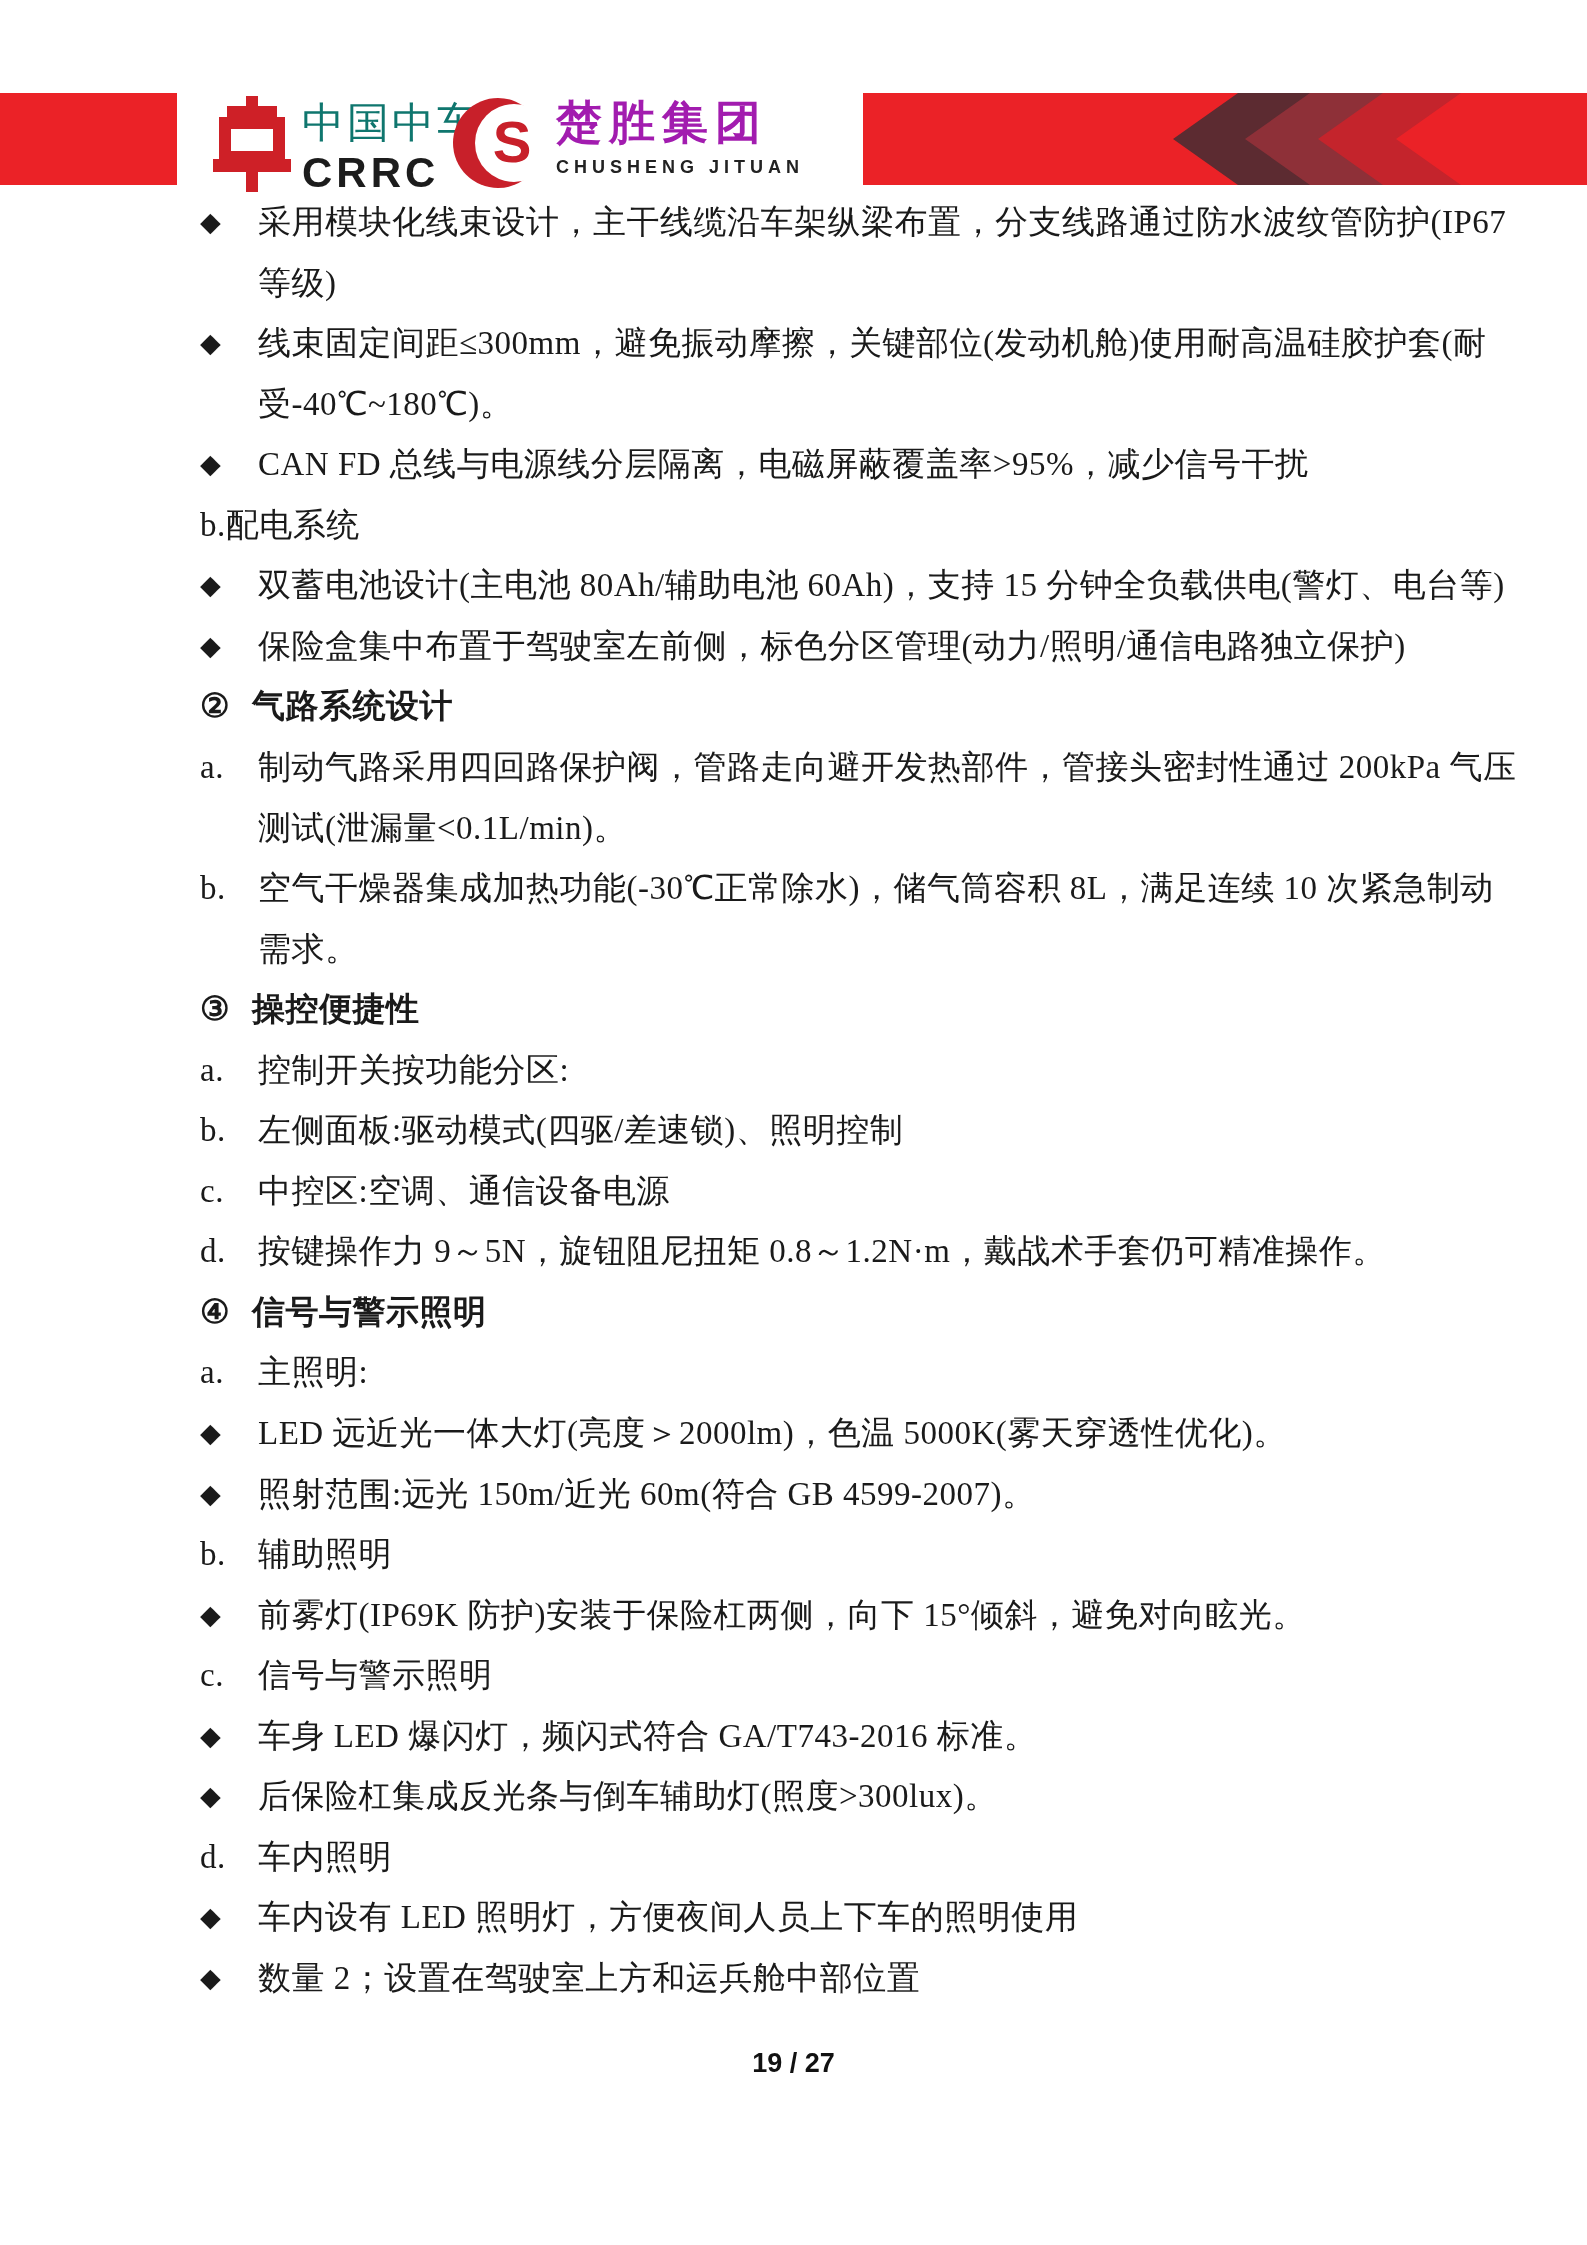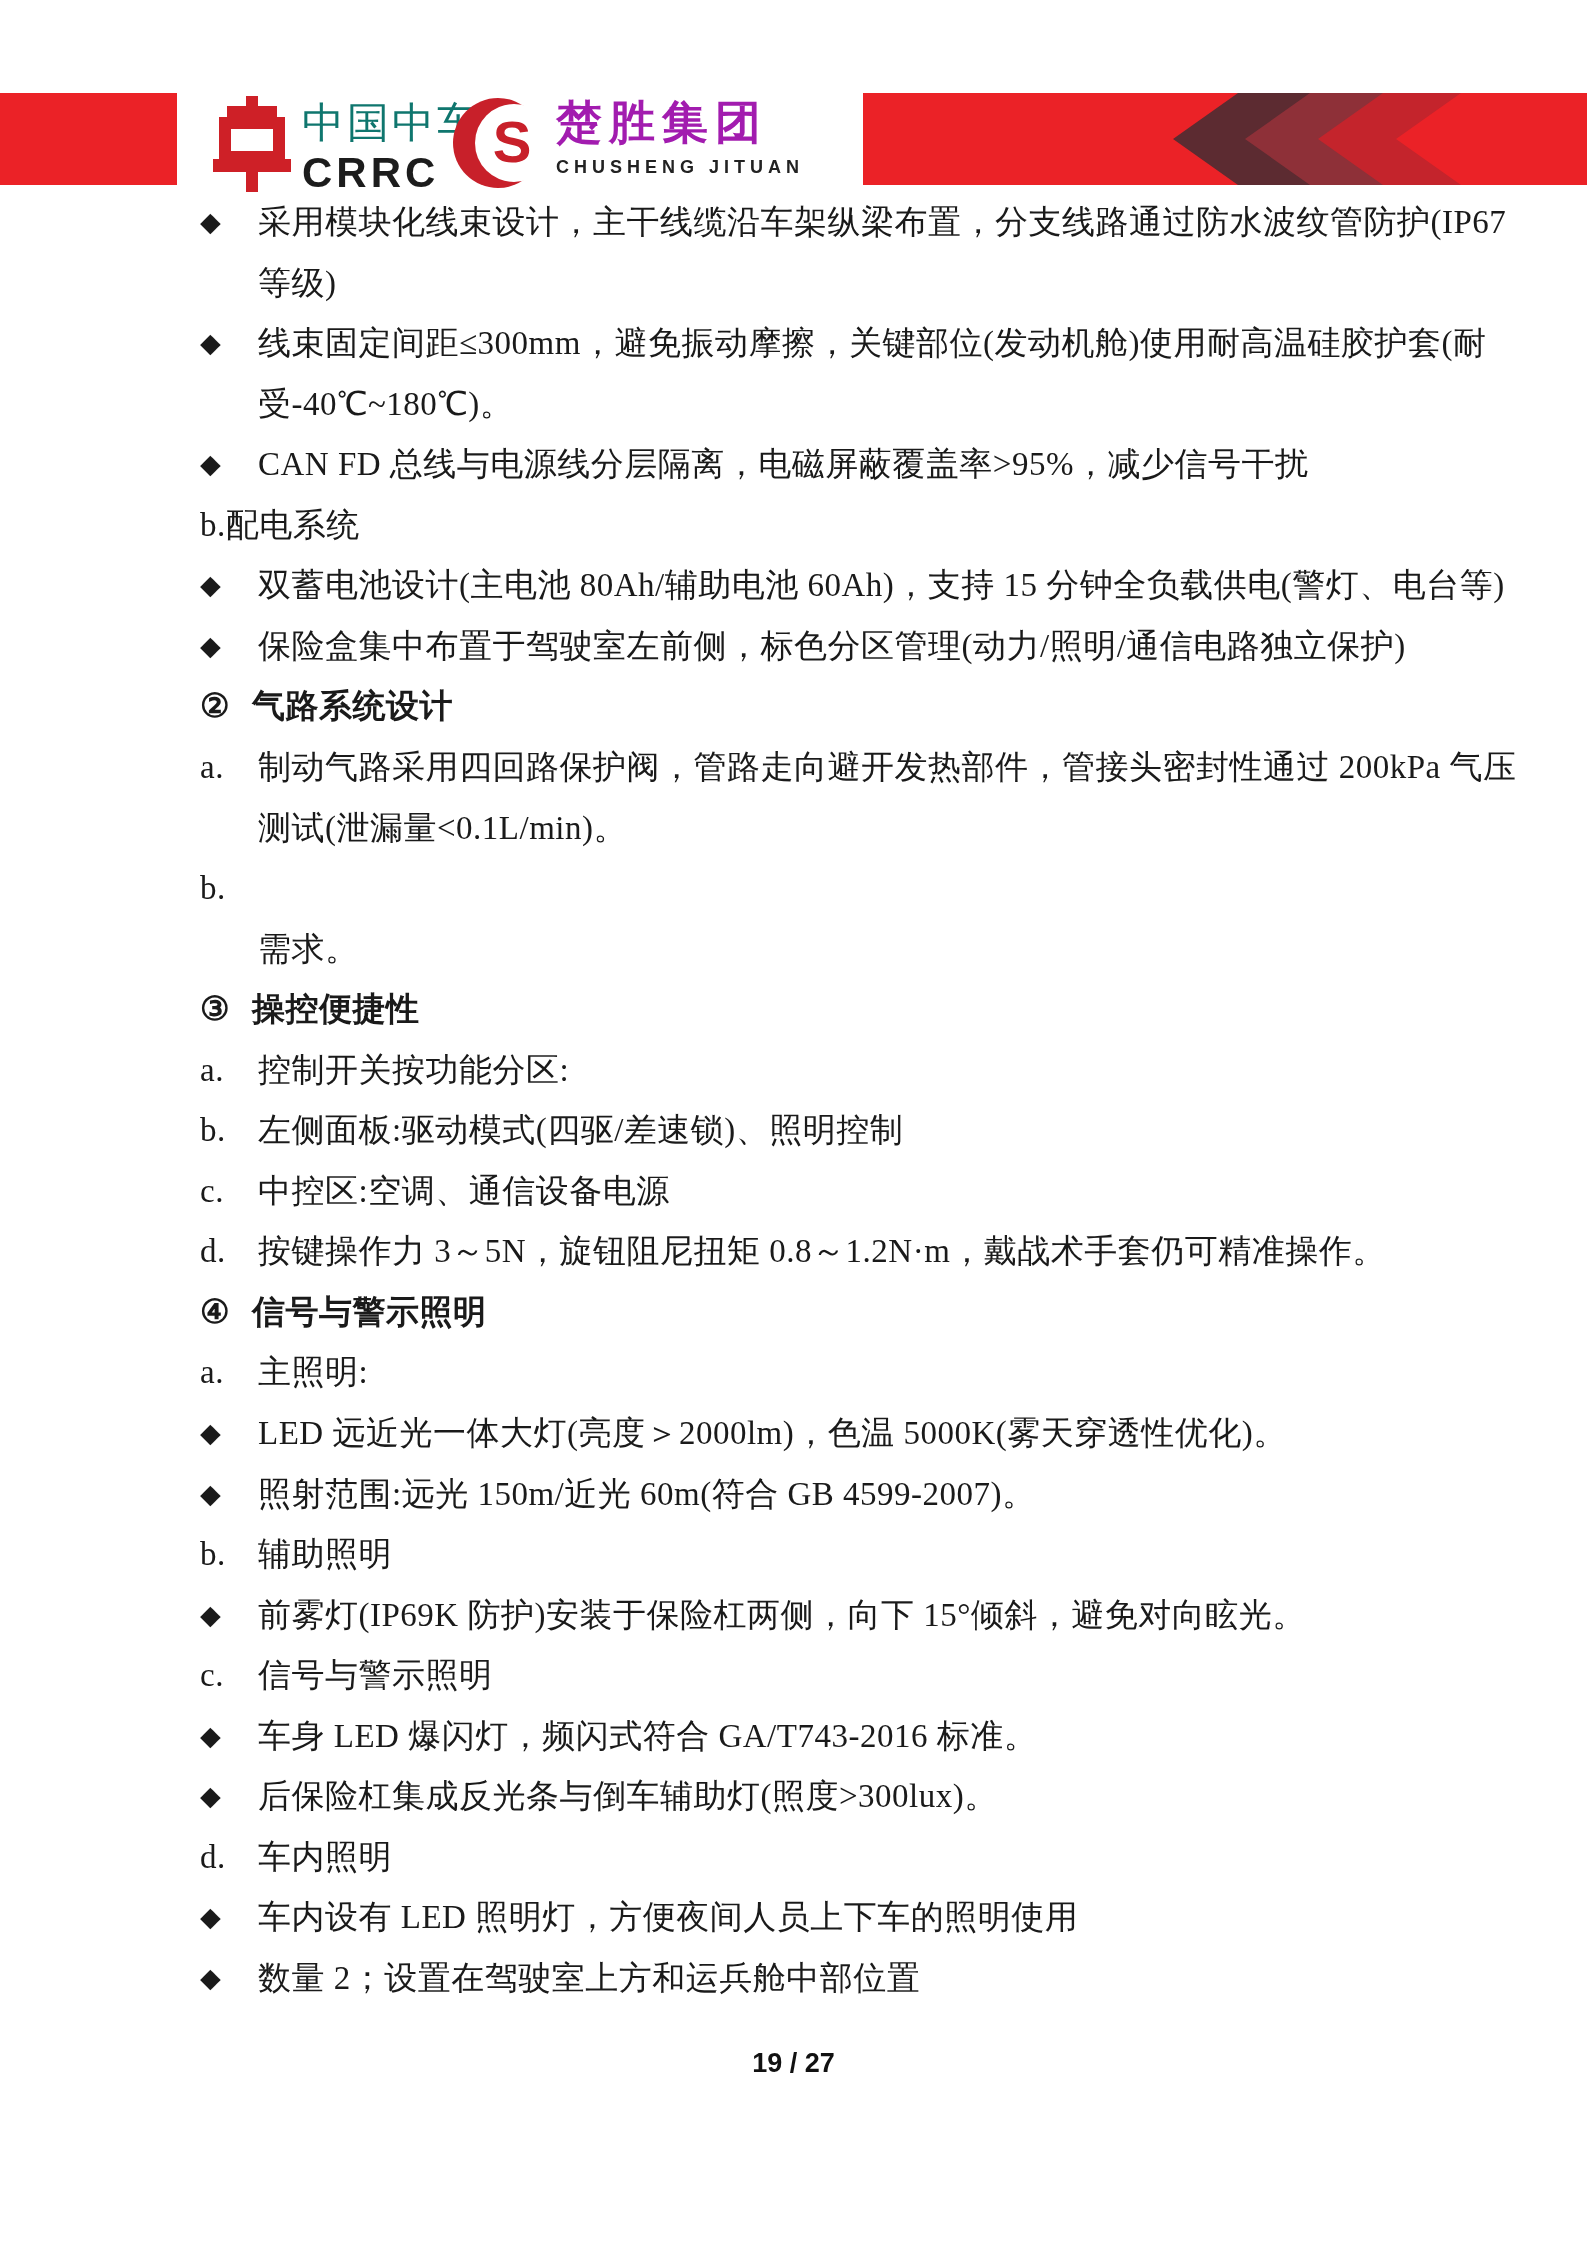--- a/index.html
+++ b/index.html
@@ -83,27 +83,27 @@
     <div class="row cont" style="top: 60.55px;"><span>等级)</span></div>
     <div class="row bullet" style="top: 121.1px;"><span class="marker">◆</span><span>线束固定间距≤300mm，避免振动摩擦，关键部位(发动机舱)使用耐高温硅胶护套(耐</span></div>
     <div class="row cont" style="top: 181.65px;"><span>受-40℃~180℃)。</span></div>
     <div class="row bullet" style="top: 242.2px;"><span class="marker">◆</span><span>CAN FD 总线与电源线分层隔离，电磁屏蔽覆盖率&gt;95%，减少信号干扰</span></div>
     <div class="row tight" style="top: 302.75px;"><span class="">b.</span><span>配电系统</span></div>
     <div class="row bullet" style="top: 363.3px;"><span class="marker">◆</span><span>双蓄电池设计(主电池 80Ah/辅助电池 60Ah)，支持 15 分钟全负载供电(警灯、电台等)</span></div>
     <div class="row bullet" style="top: 423.85px;"><span class="marker">◆</span><span>保险盒集中布置于驾驶室左前侧，标色分区管理(动力/照明/通信电路独立保护)</span></div>
     <div class="row section" style="top: 484.4px;"><span class="marker">②</span><span>气路系统设计</span></div>
     <div class="row letter" style="top: 544.95px;"><span class="marker">a.</span><span>制动气路采用四回路保护阀，管路走向避开发热部件，管接头密封性通过 200kPa 气压</span></div>
     <div class="row cont" style="top: 605.5px;"><span>测试(泄漏量&lt;0.1L/min)。</span></div>
-    <div class="row letter" style="top: 666.05px;"><span class="marker">b.</span></div>
+    <div class="row letter" style="top: 666.05px;"><span class="marker">b.</span><span>空气干燥器集成加热功能(-30℃正常除水)，储气筒容积 8L，满足连续 10 次紧急制动</span></div>
     <div class="row cont" style="top: 726.6px;"><span>需求。</span></div>
     <div class="row section" style="top: 787.15px;"><span class="marker">③</span><span>操控便捷性</span></div>
     <div class="row letter" style="top: 847.7px;"><span class="marker">a.</span><span>控制开关按功能分区:</span></div>
     <div class="row letter" style="top: 908.25px;"><span class="marker">b.</span><span>左侧面板:驱动模式(四驱/差速锁)、照明控制</span></div>
     <div class="row letter" style="top: 968.8px;"><span class="marker">c.</span><span>中控区:空调、通信设备电源</span></div>
-    <div class="row letter" style="top: 1029.35px;"><span class="marker">d.</span><span>按键操作力 3～5N，旋钮阻尼扭矩 0.8～1.2N·m，戴战术手套仍可精准操作。</span></div>
+    <div class="row letter" style="top: 1029.35px;"><span class="marker">d.</span><span>按键操作力 9～5N，旋钮阻尼扭矩 0.8～1.2N·m，戴战术手套仍可精准操作。</span></div>
     <div class="row section" style="top: 1089.9px;"><span class="marker">④</span><span>信号与警示照明</span></div>
     <div class="row letter" style="top: 1150.45px;"><span class="marker">a.</span><span>主照明:</span></div>
     <div class="row bullet" style="top: 1211px;"><span class="marker">◆</span><span>LED 远近光一体大灯(亮度＞2000lm)，色温 5000K(雾天穿透性优化)。</span></div>
     <div class="row bullet" style="top: 1271.55px;"><span class="marker">◆</span><span>照射范围:远光 150m/近光 60m(符合 GB 4599-2007)。</span></div>
     <div class="row letter" style="top: 1332.1px;"><span class="marker">b.</span><span>辅助照明</span></div>
     <div class="row bullet" style="top: 1392.65px;"><span class="marker">◆</span><span>前雾灯(IP69K 防护)安装于保险杠两侧，向下 15°倾斜，避免对向眩光。</span></div>
     <div class="row letter" style="top: 1453.2px;"><span class="marker">c.</span><span>信号与警示照明</span></div>
     <div class="row bullet" style="top: 1513.75px;"><span class="marker">◆</span><span>车身 LED 爆闪灯，频闪式符合 GA/T743-2016 标准。</span></div>
     <div class="row bullet" style="top: 1574.3px;"><span class="marker">◆</span><span>后保险杠集成反光条与倒车辅助灯(照度&gt;300lux)。</span></div>
     <div class="row letter" style="top: 1634.85px;"><span class="marker">d.</span><span>车内照明</span></div>

